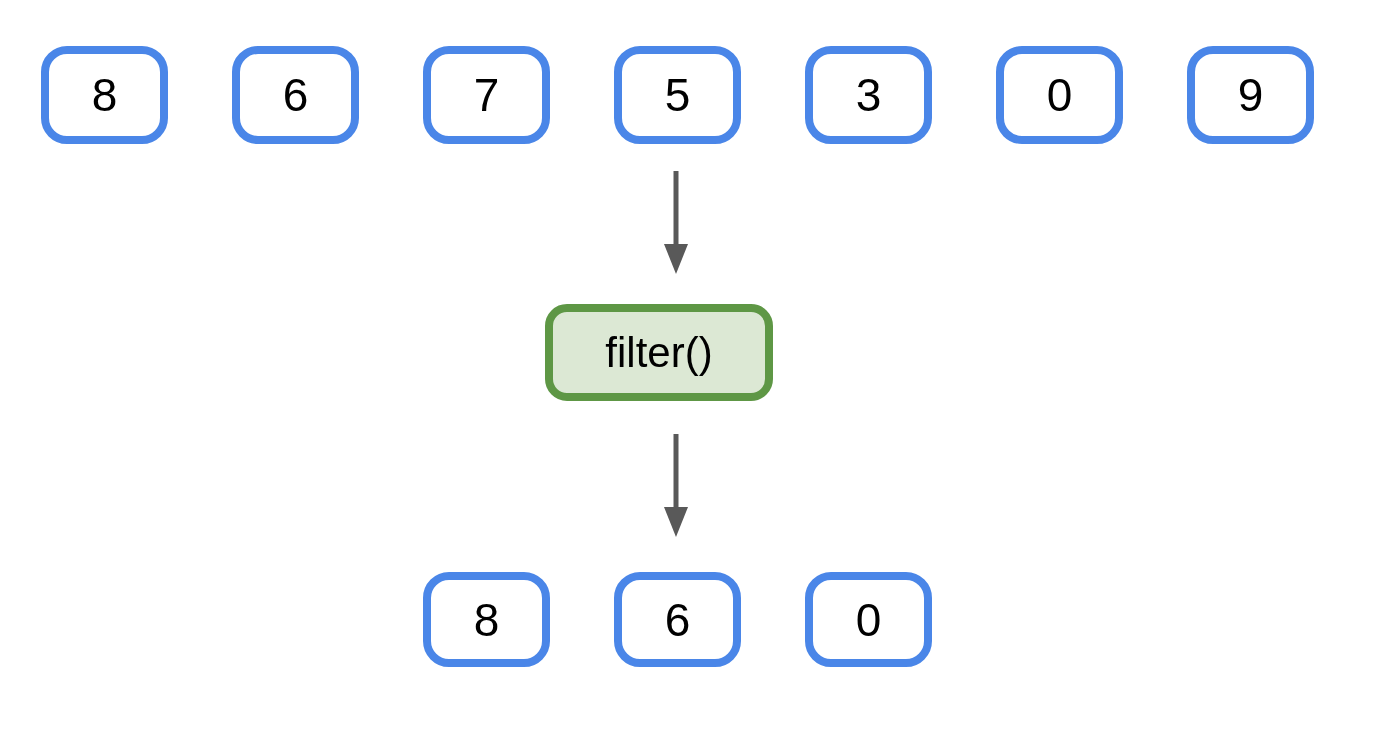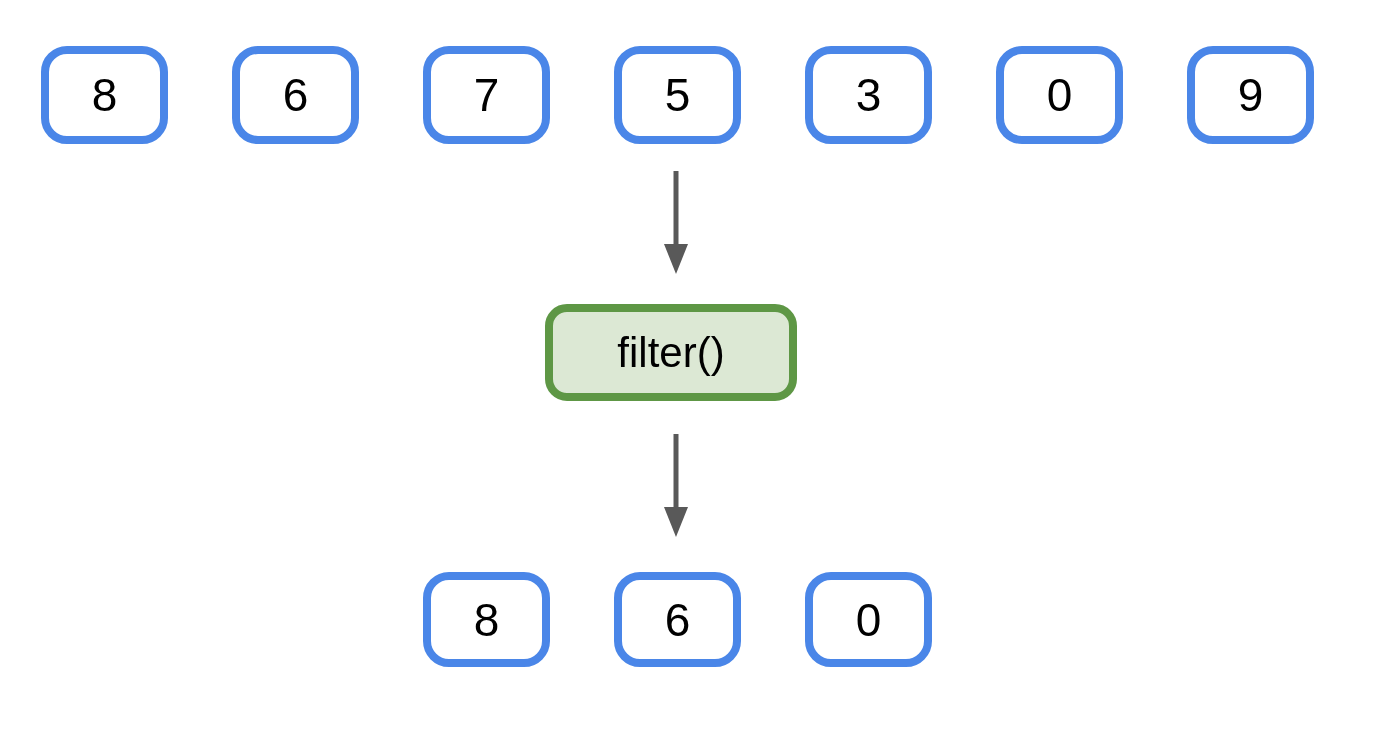--- a/index.html
+++ b/index.html
@@ -44,21 +44,21 @@
     line-height: 1;
     color: #000000;
   }
   .output-row .value-box {
     height: 95px;
   }
   .fn-box {
     position: absolute;
     left: 545px;
     top: 304px;
-    width: 252px;
+    width: 228px;
     height: 97px;
     box-sizing: border-box;
     background: #DCE8D4;
     border: 8px solid #5E9745;
     border-radius: 22px;
     display: flex;
     align-items: center;
     justify-content: center;
     font-size: 42px;
     line-height: 1;

